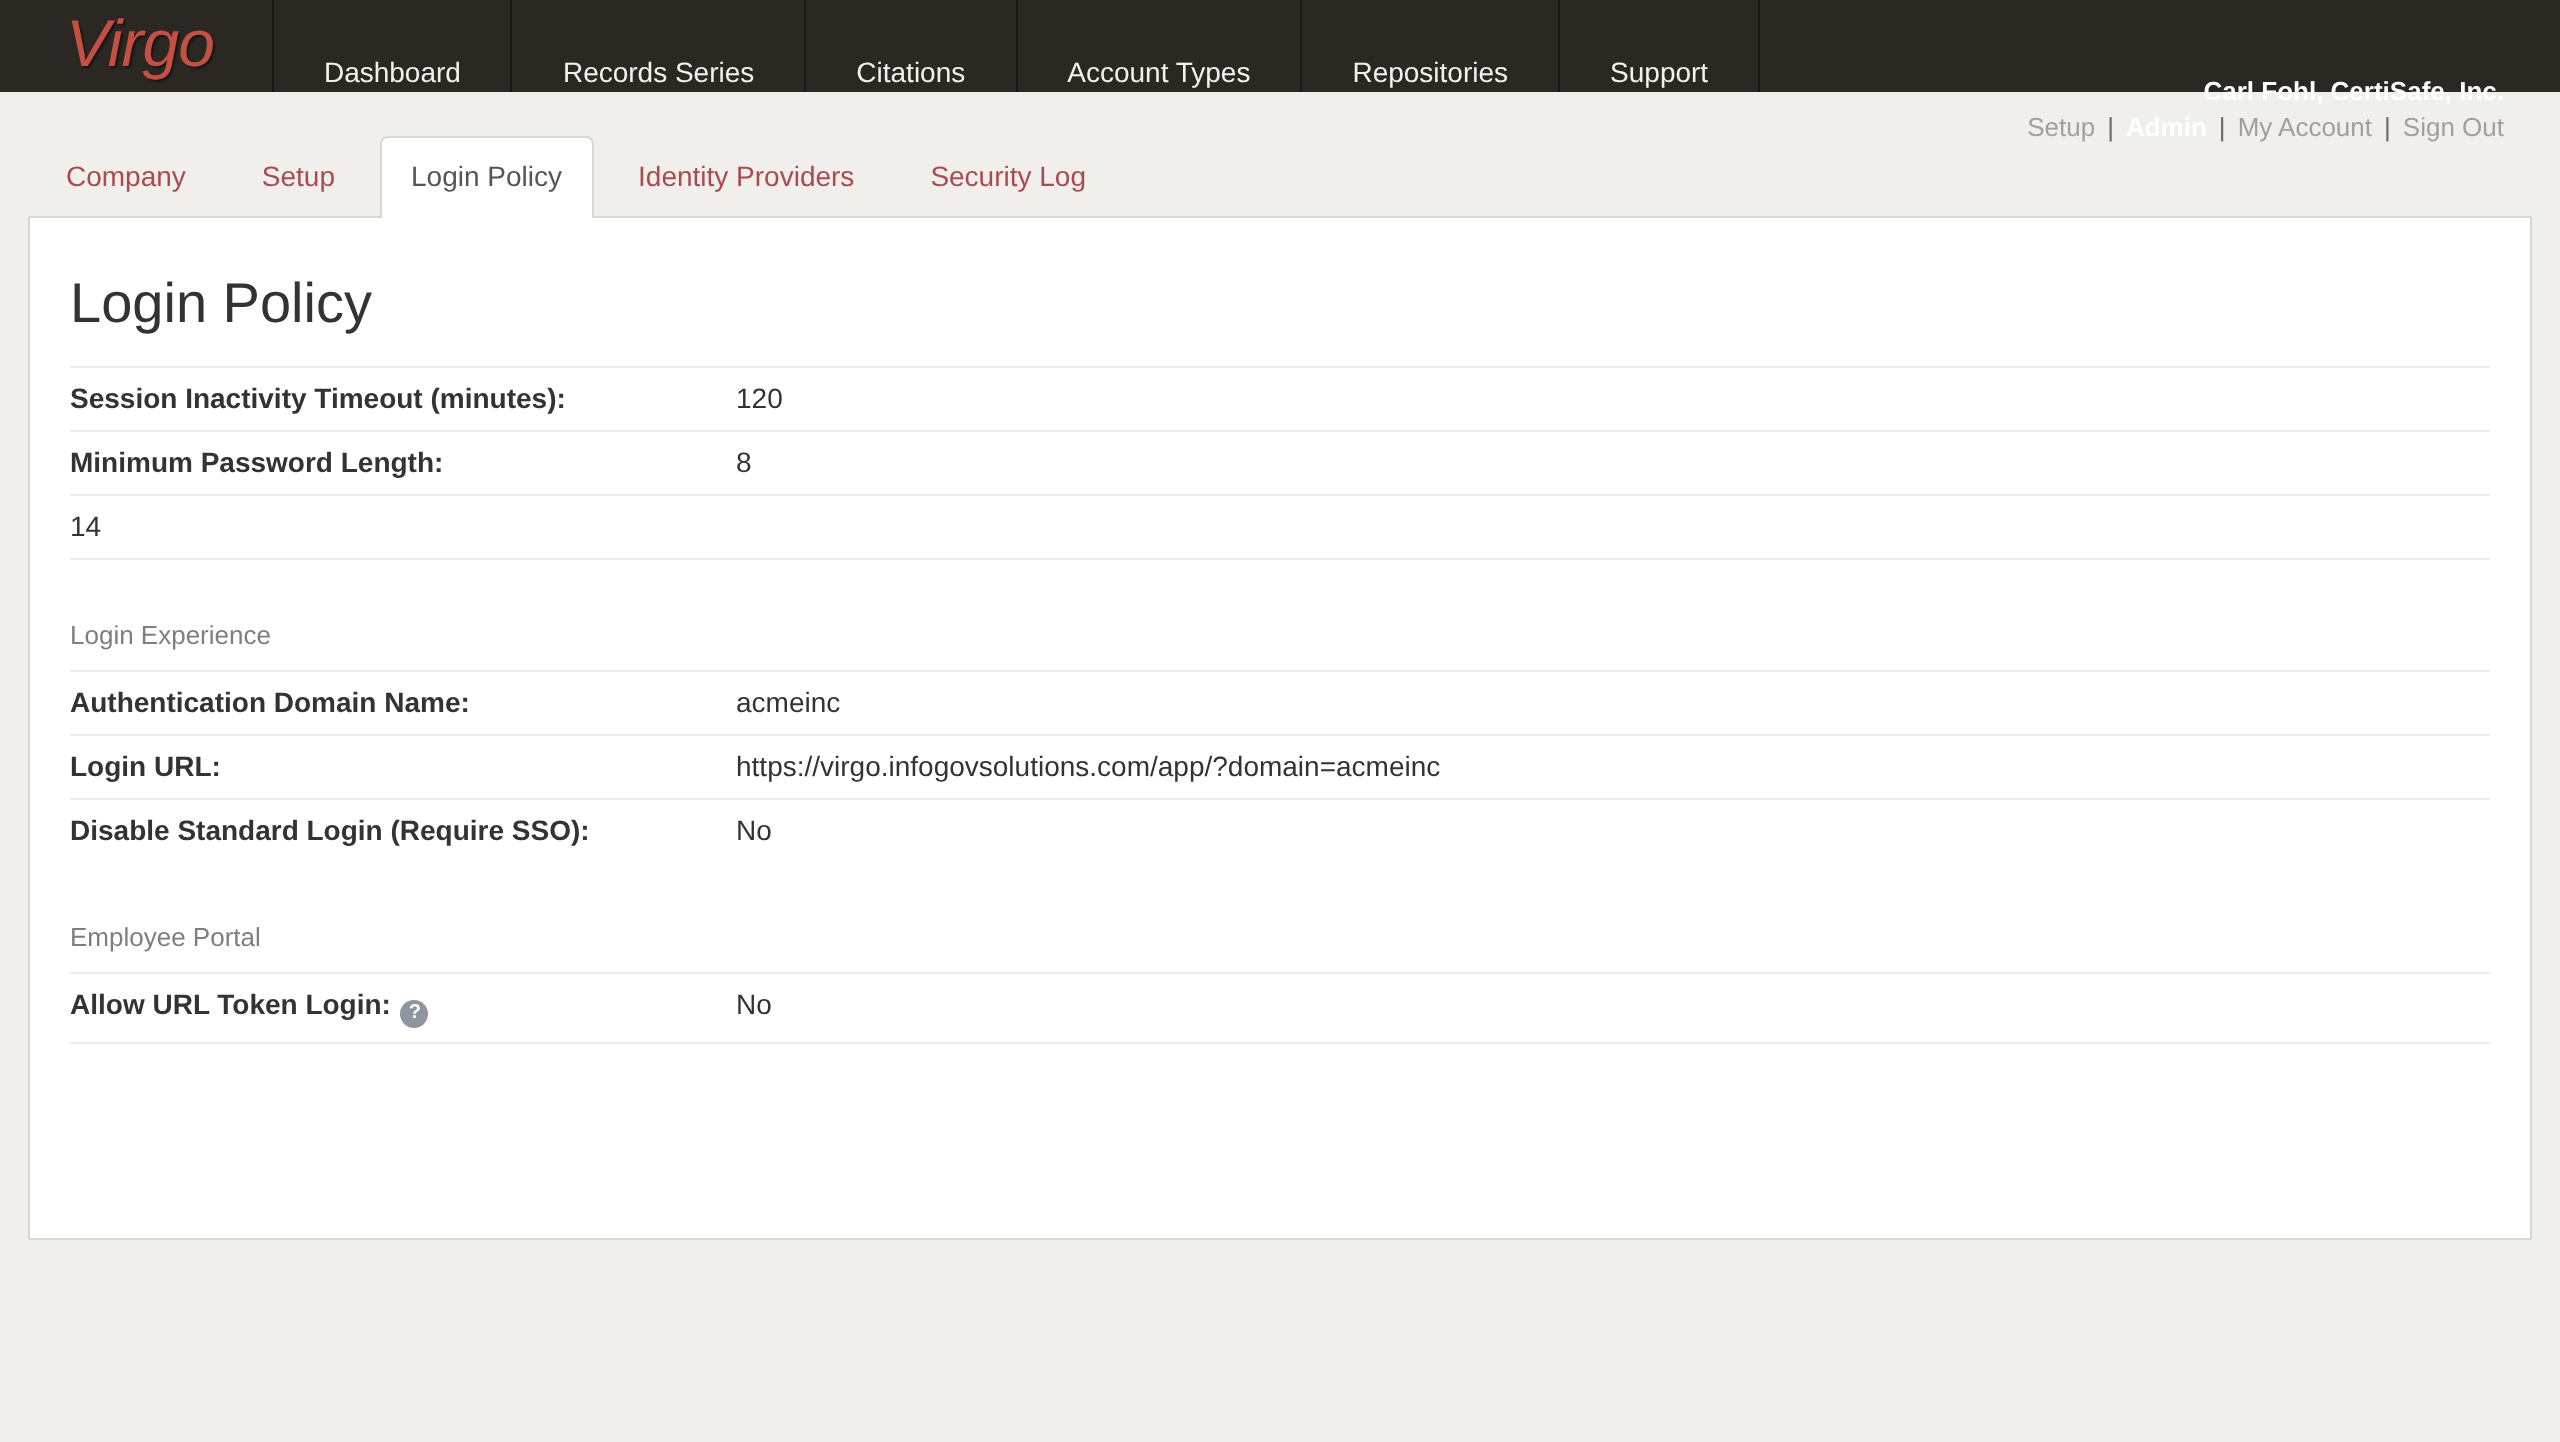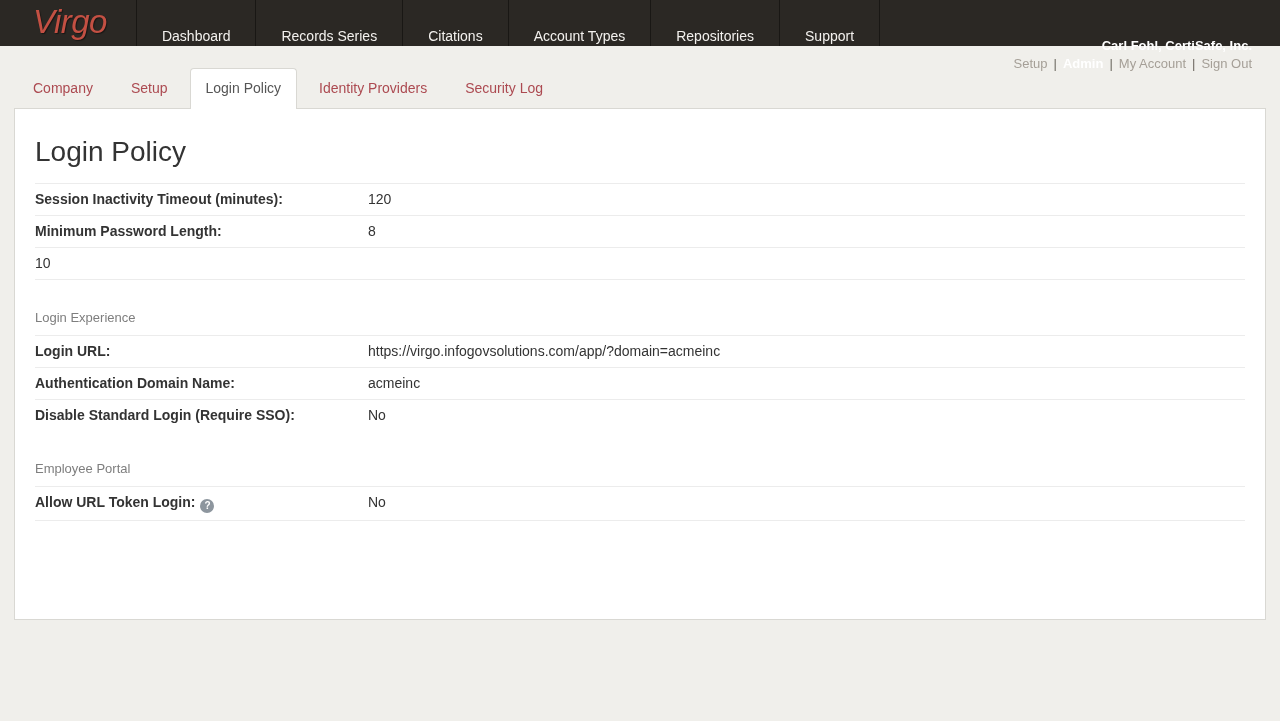--- a/index.html
+++ b/index.html
@@ -101,30 +101,30 @@
   <div>
       <div class="prow">
         <div class="plabel">Session Inactivity Timeout (minutes):</div>
         <div class="pvalue">120</div>
       </div>
       <div class="prow">
         <div class="plabel">Minimum Password Length:</div>
         <div class="pvalue">8</div>
       </div>
       <div class="prow">
-        <div class="pvalue">10</div>
+        <div class="pvalue">14</div>
       </div>
       <h2 class="section-h">Login Experience</h2>
       <div class="prow">
+        <div class="plabel">Authentication Domain Name:</div>
+        <div class="pvalue">acmeinc</div>
+      </div>
+      <div class="prow">
         <div class="plabel">Login URL:</div>
         <div class="pvalue">https://virgo.infogovsolutions.com/app/?domain=acmeinc</div>
-      </div>
-      <div class="prow">
-        <div class="plabel">Authentication Domain Name:</div>
-        <div class="pvalue">acmeinc</div>
       </div>
       <div class="prow no-div">
         <div class="plabel">Disable Standard Login (Require SSO):</div>
         <div class="pvalue">No</div>
       </div>
       <h2 class="section-h">Employee Portal</h2>
       <div class="prow">
         <div class="plabel">Allow URL Token Login:<span class="help-icon">?</span></div>
         <div class="pvalue">No</div>
       </div>

